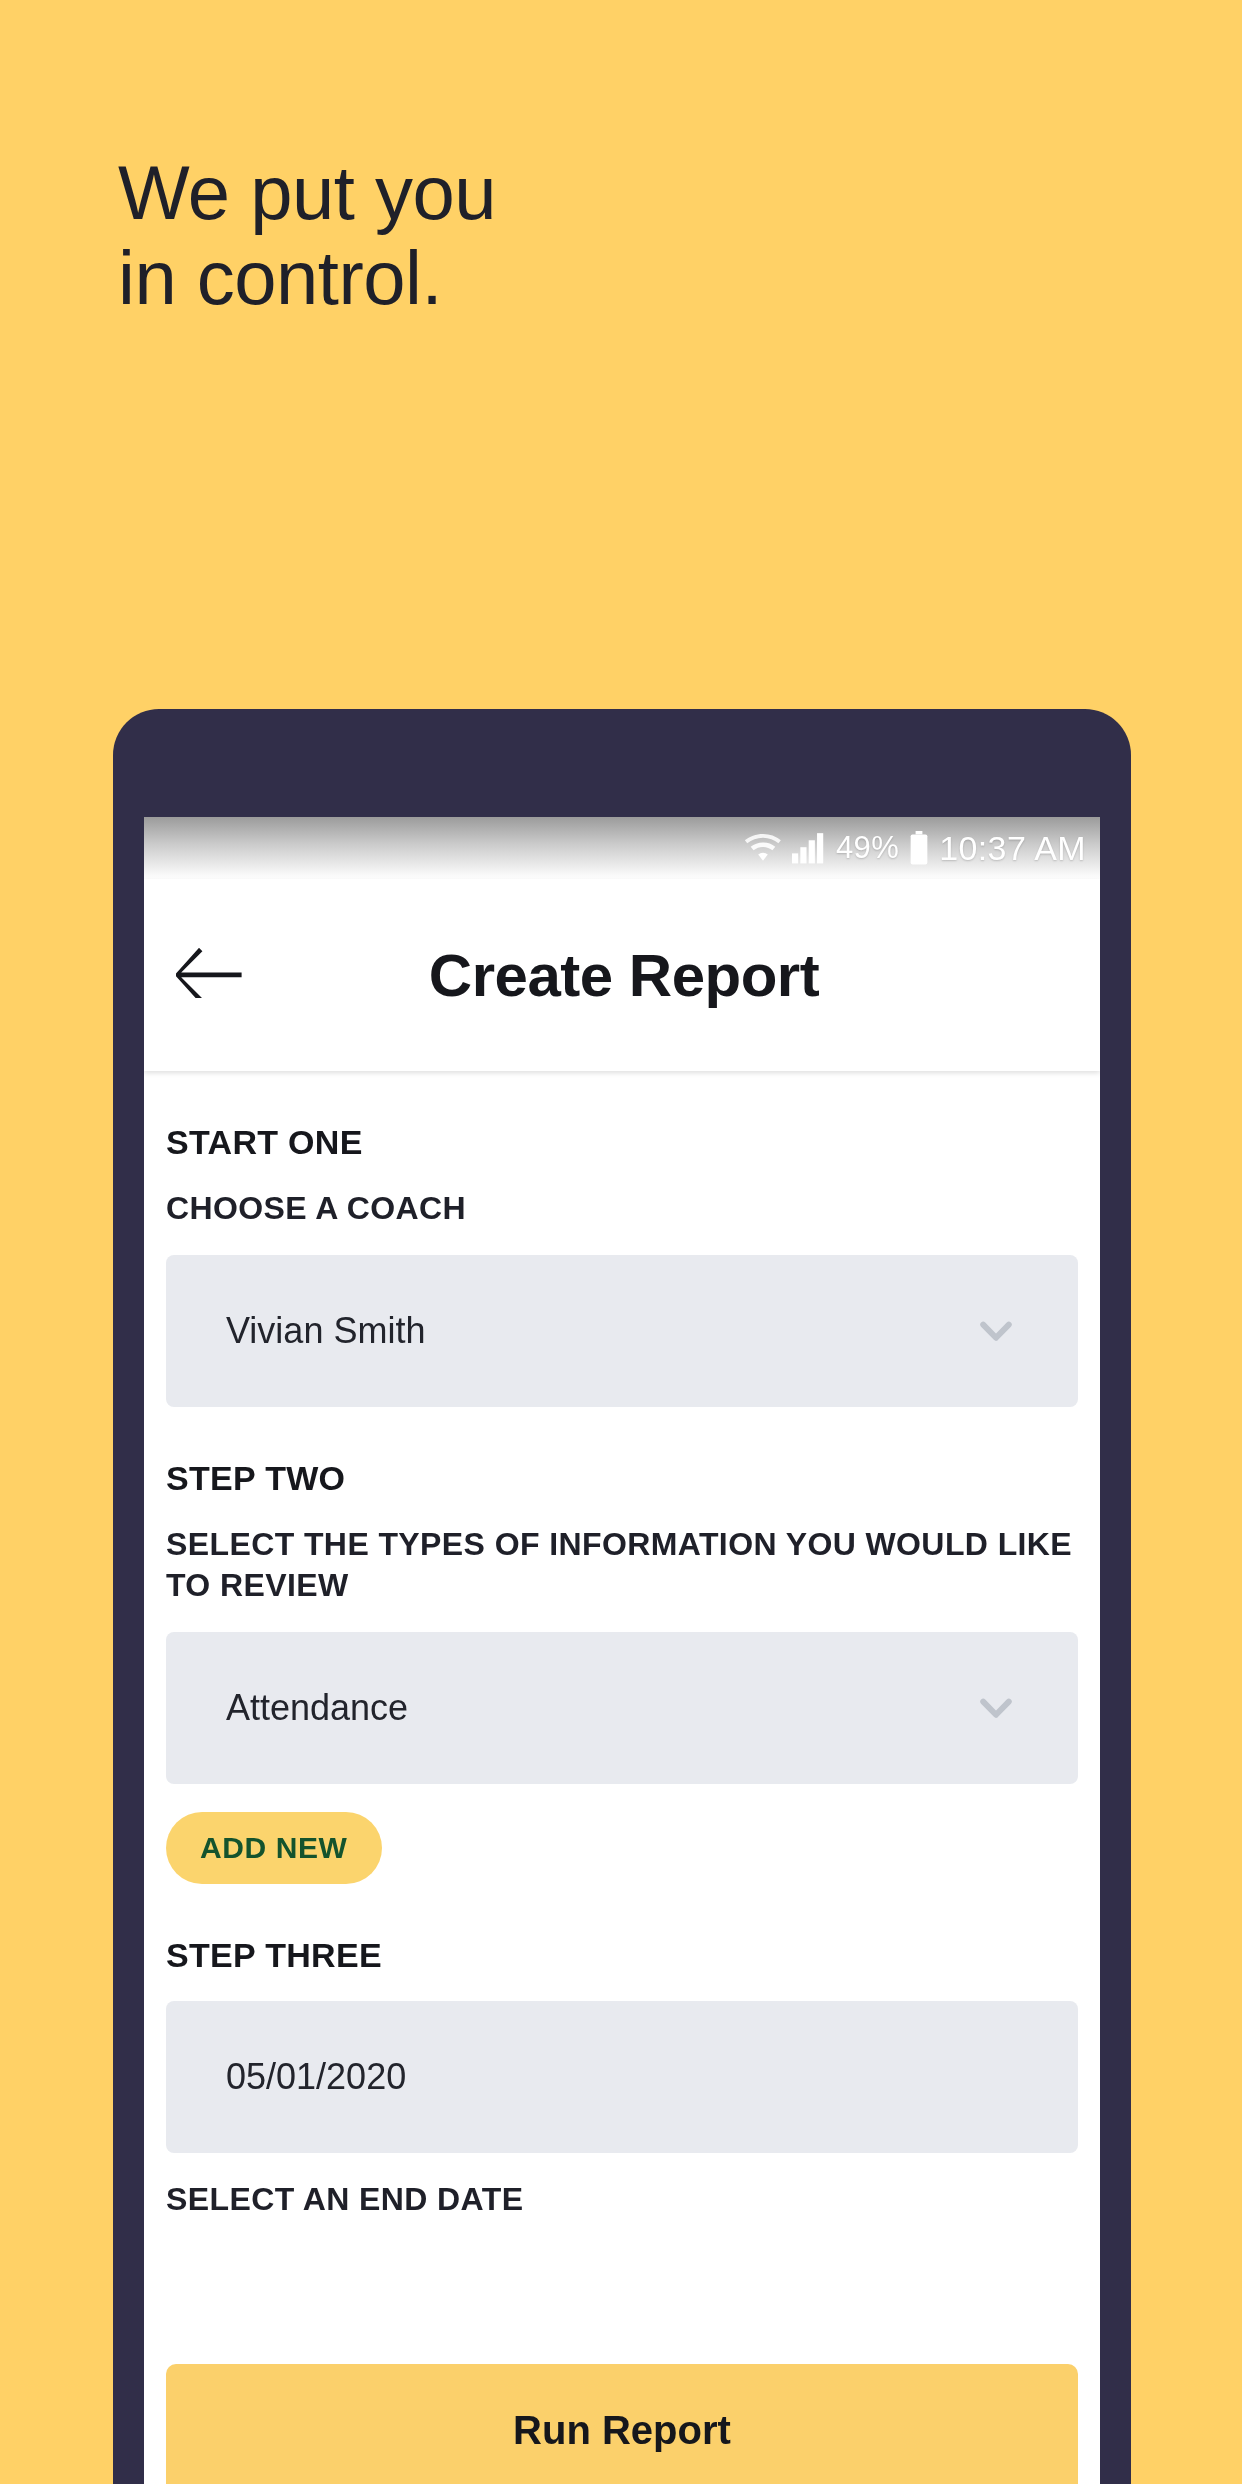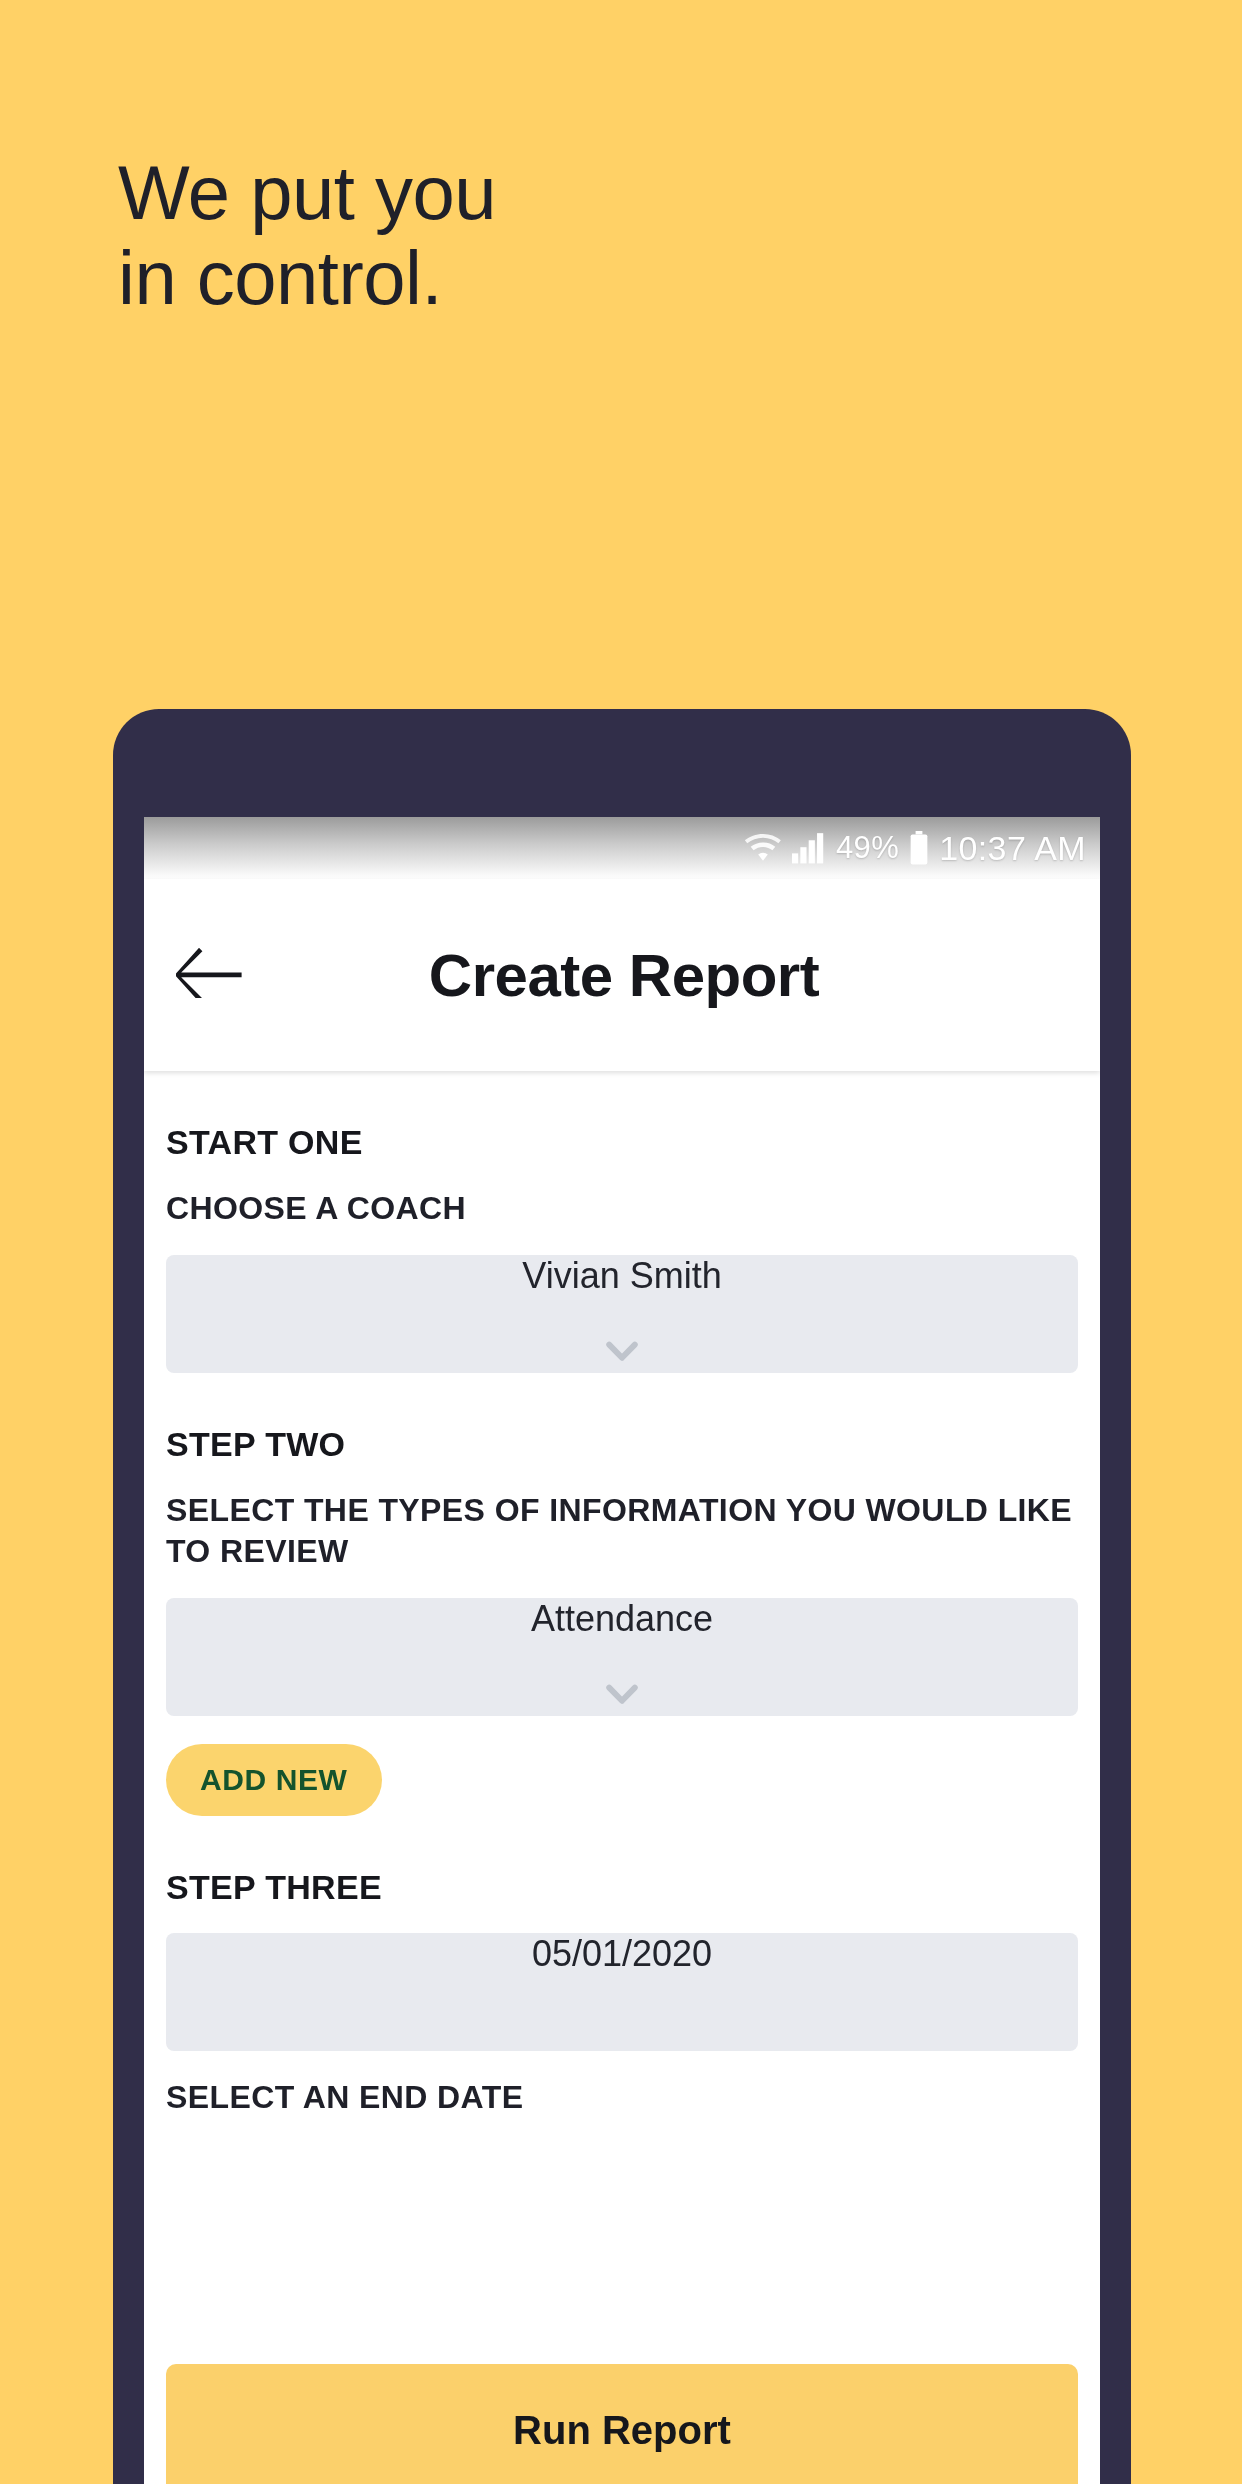--- a/index.html
+++ b/index.html
@@ -105,28 +105,27 @@
     font-size:32px;
     font-weight:700;
     color:#1F2029;
     letter-spacing:0.4px;
     line-height:1.28;
     margin-top:26px;
     text-transform:uppercase;
   }
   .field {
     margin-top:26px;
-    height:118px;
+    height:152px;
     background:#E8EAEF;
     border-radius:8px;
     display:flex;
     align-items:center;
     padding:0 60px;
     cursor:pointer;
-    flex-direction:column;
   }
   .field-value {
     flex:1;
     font-size:36px;
     color:#22242C;
     font-weight:400;
   }
   .chev { width:44px; height:44px; display:block; flex:0 0 auto; }
 
   .pill-btn {

